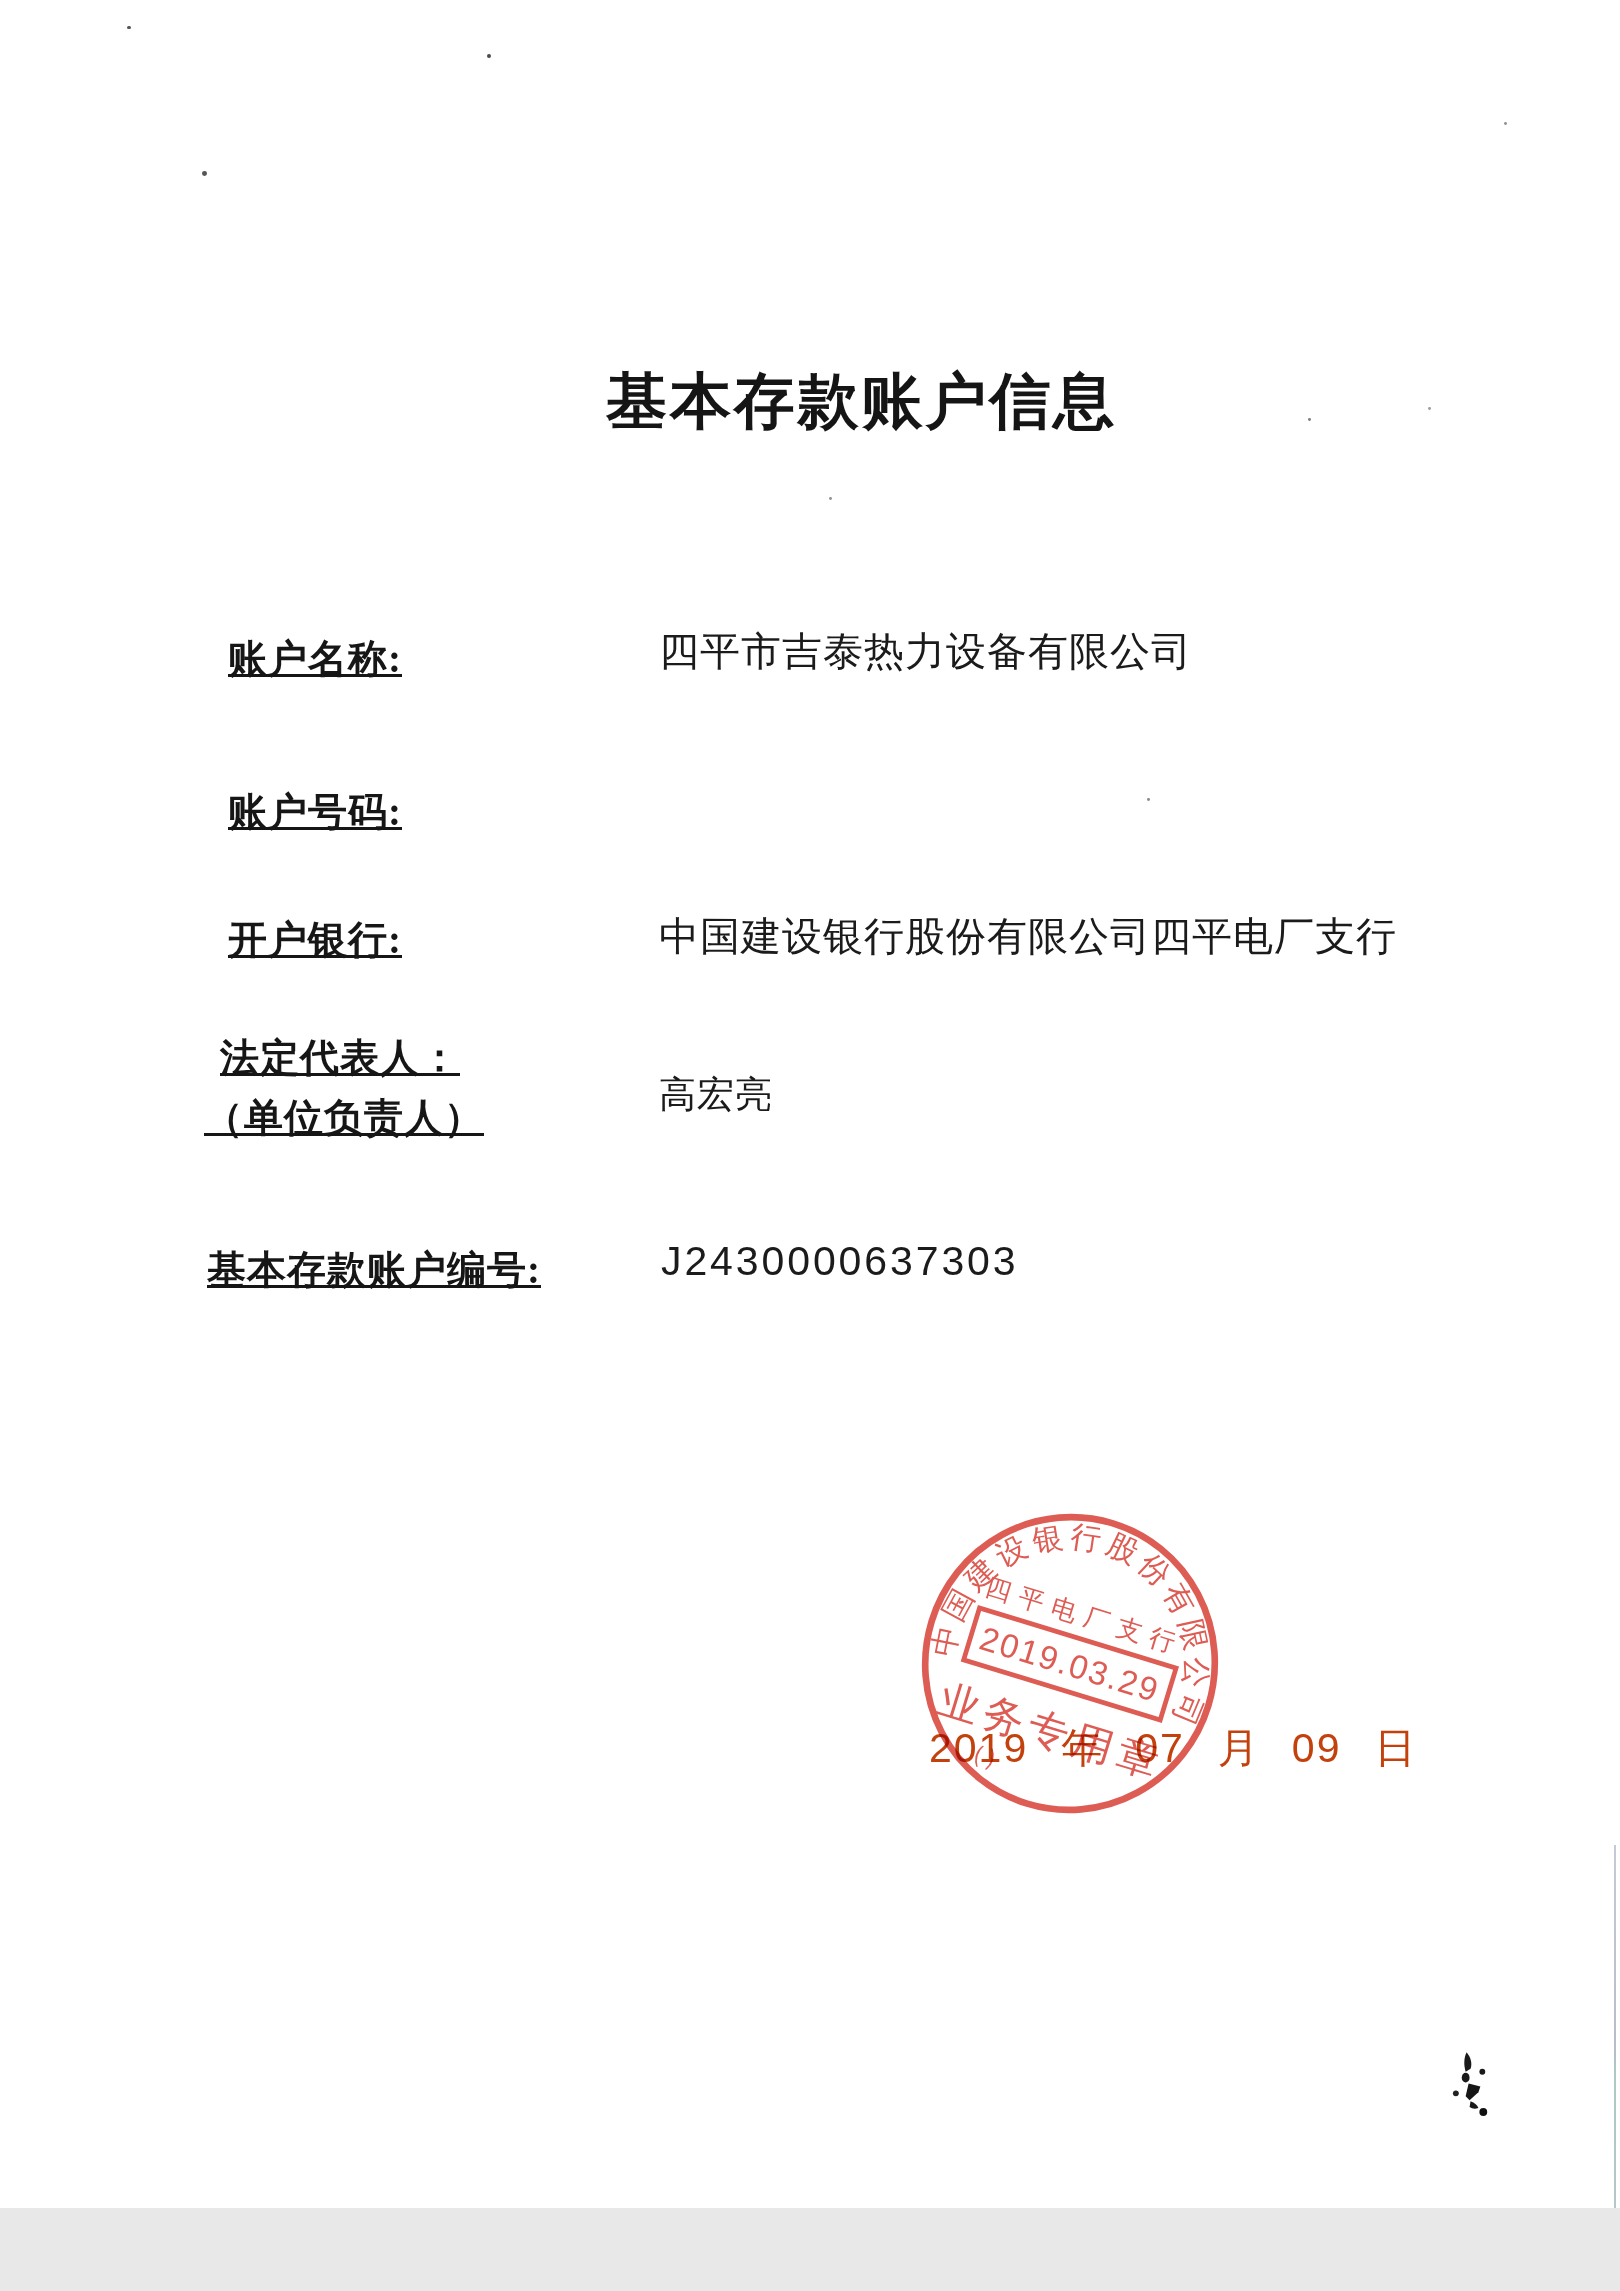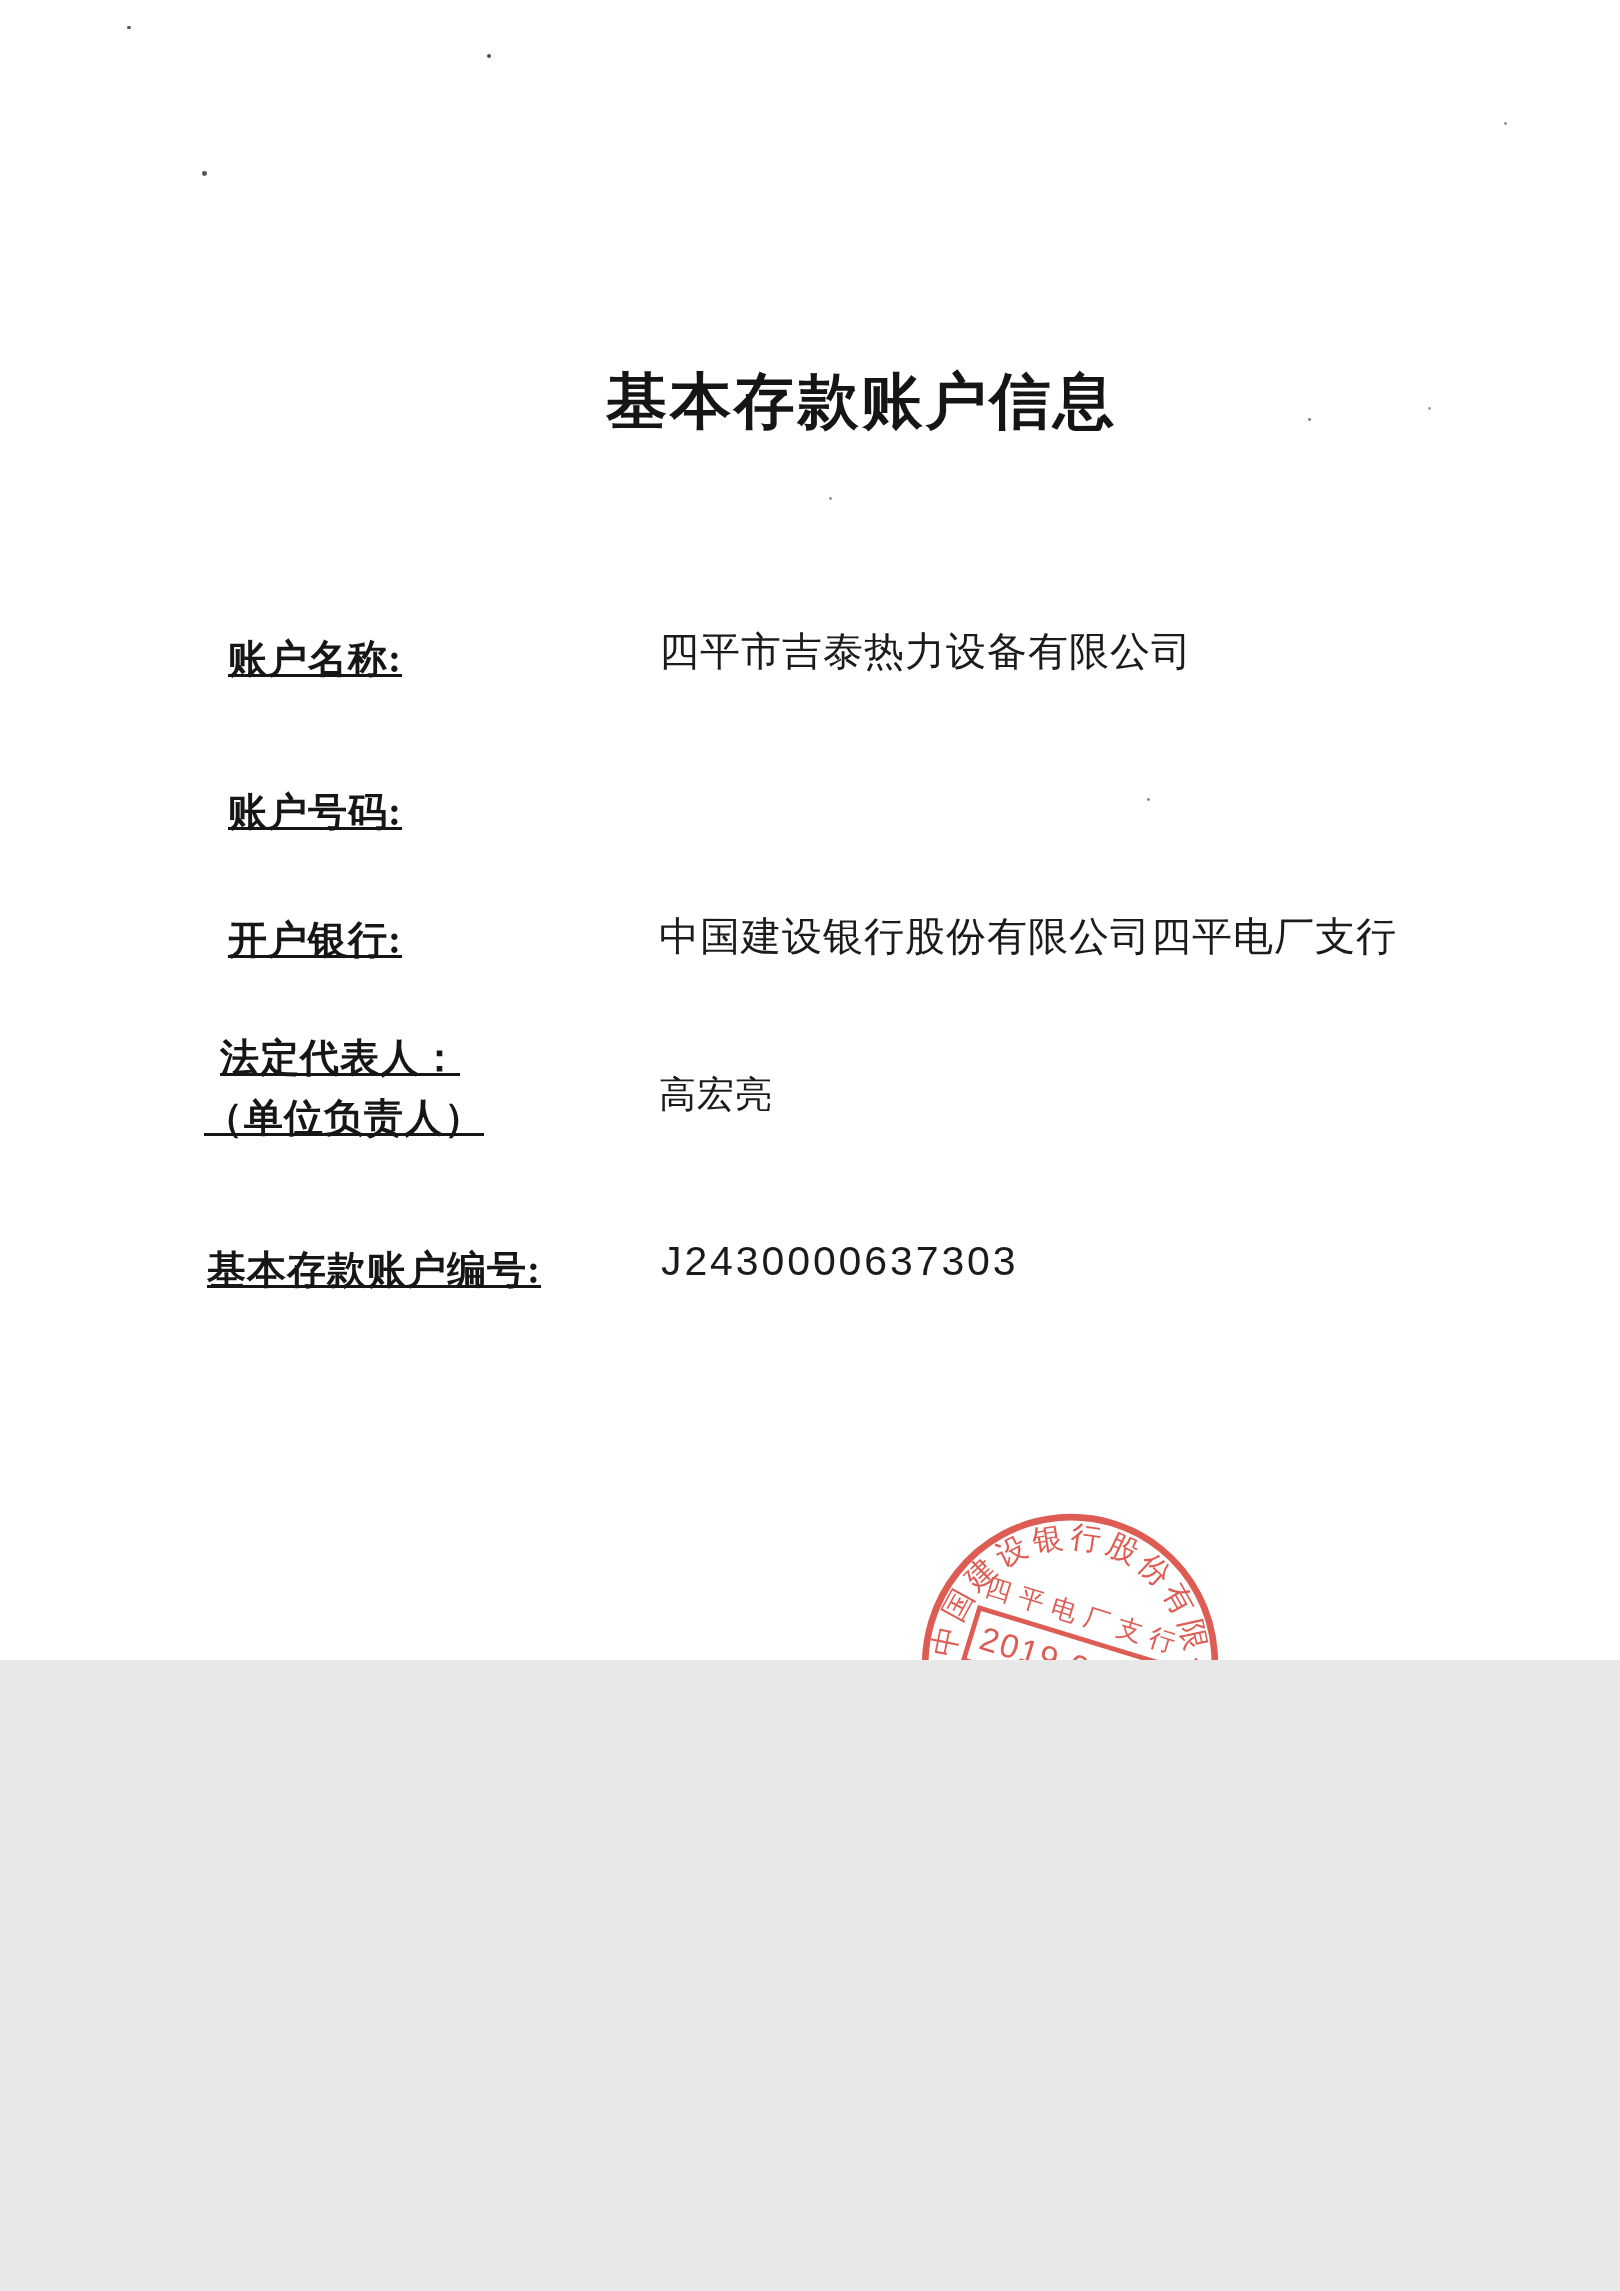--- a/index.html
+++ b/index.html
@@ -1,19 +1,19 @@
 <!DOCTYPE html>
 <html><head>
 <meta charset="utf-8">
 <style>
   html, body { margin: 0; padding: 0; background: #e8e8e8; }
   .page {
     position: relative;
     width: 1620px;
-    height: 1660px;
+    height: 2208px;
     background: #ffffff;
     overflow: hidden;
     font-family: "Liberation Serif", serif;
     color: #1a1a1a;
   }
   .doc-title {
     position: absolute;
     left: 606px;
     top: 361px;
     font-size: 61px;

